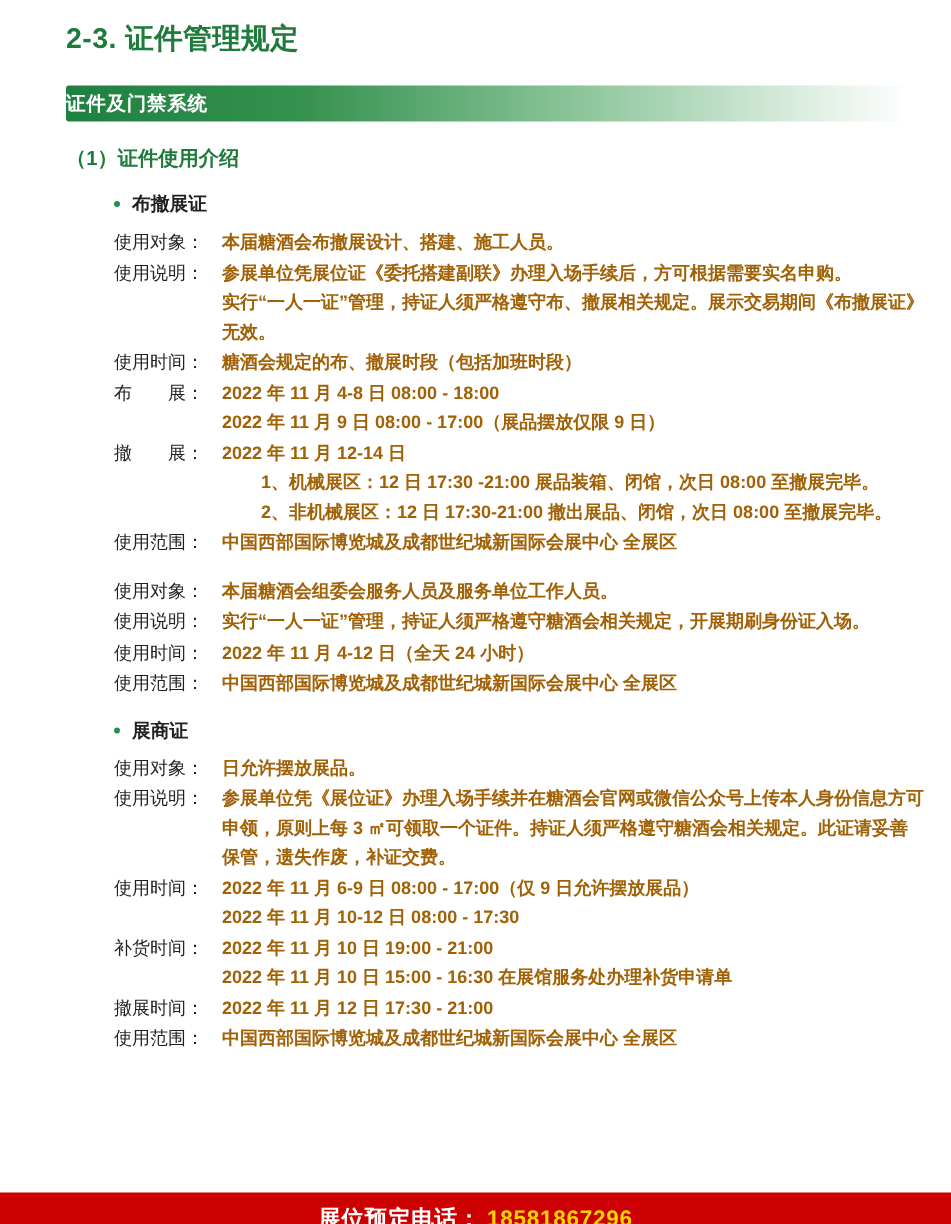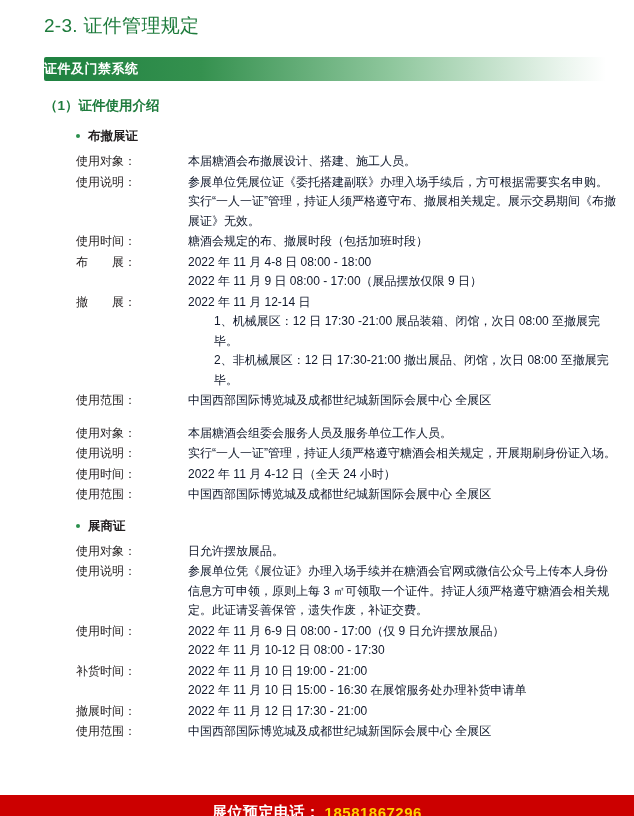--- a/index.html
+++ b/index.html
@@ -18,21 +18,21 @@
   .page {
     position: relative;
     width: 634px;
     height: 816px;
     box-sizing: border-box;
     padding: 0 18px;
   }
   .doc-title {
     color: #1e7b3c;
     font-size: 19px;
-    font-weight: normal;
+    font-weight: bold;
     margin: 13px 0 16px 26px;
     letter-spacing: 0.3px;
   }
   .section-bar {
     margin: 18px 0 0 26px;
     width: 562px;
     height: 24px;
     background: linear-gradient(to right, #1e8140 0%, #35914f 28%, #8fc79d 62%, #e9f4ec 92%, #ffffff 100%);
     border-radius: 2px;
     display: flex;
@@ -73,31 +73,31 @@
     background: #2a8f4c;
   }
   .rows {
     margin-top: 7px;
   }
   .row {
     display: flex;
     font-size: 12px;
     line-height: 19.5px;
     margin-top: 1px;
-    gap: 40px;
   }
   .row .lbl {
     width: 72px;
     flex: 0 0 72px;
     color: #231f20;
     white-space: nowrap;
   }
   .row .val {
     flex: 1;
-    color: #0f172a;
+    color: #a16207;
+    font-weight: bold;
   }
   .row .val .cont {
     display: block;
   }
   .indent-1 {
     margin-left: 26px;
     display: block;
   }
   .footer-bar {
     position: absolute;

